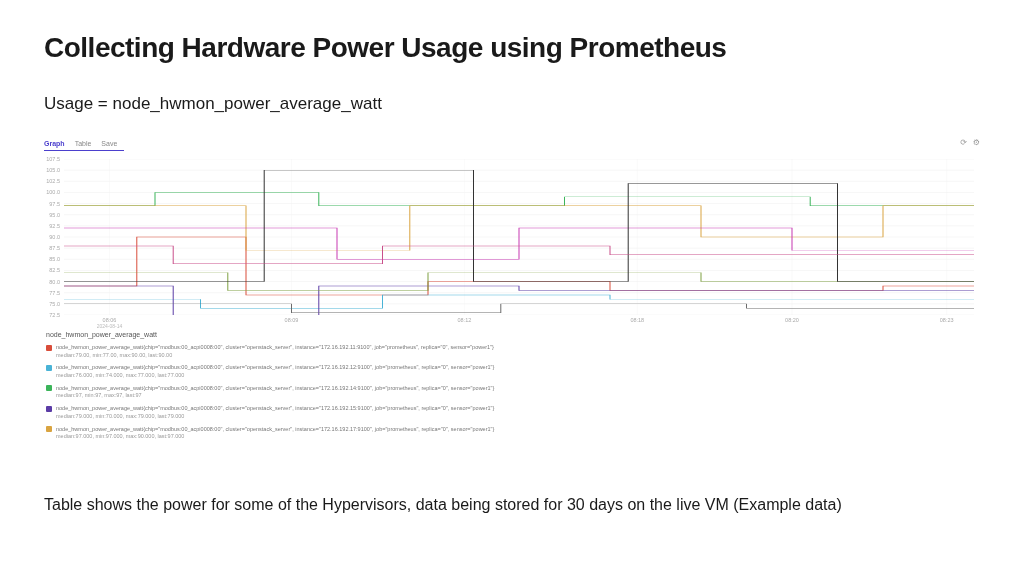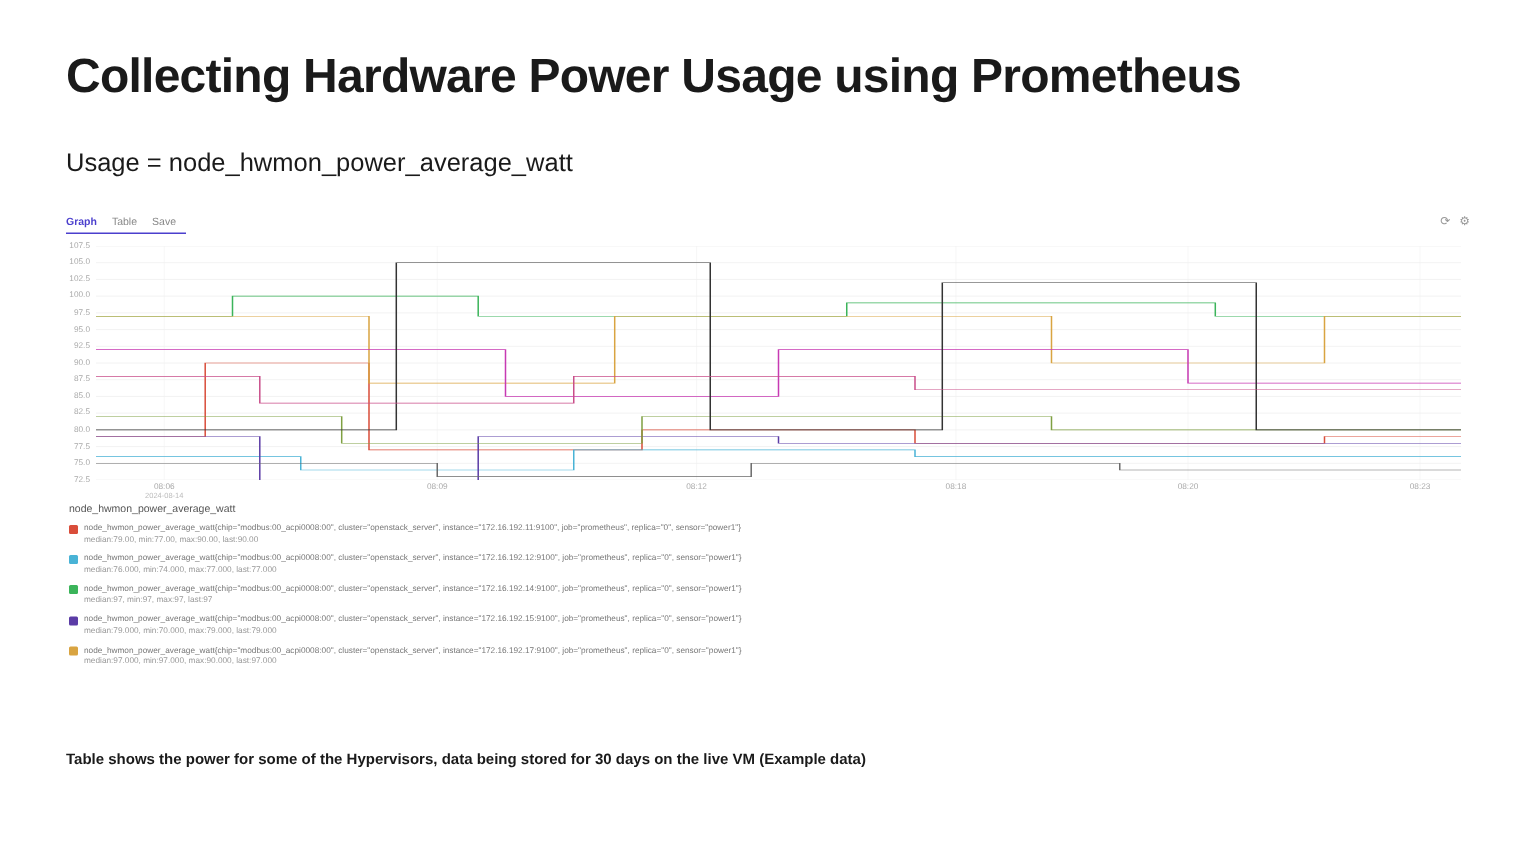--- a/index.html
+++ b/index.html
@@ -6,21 +6,21 @@
   body {
     width: 1024px;
     height: 576px;
     background: #fff;
     font-family: -apple-system, BlinkMacSystemFont, "Segoe UI", Arial, sans-serif;
     color: #1a1a1a;
     padding: 32px 44px 20px 44px;
     overflow: hidden;
   }
   h1 {
-    font-size: 32px;
+    font-size: 28px;
     font-weight: 700;
     margin-bottom: 30px;
     letter-spacing: -0.5px;
   }
   .query {
     font-size: 17px;
     font-weight: 400;
     margin-bottom: 24px;
   }
   .graph-panel {
@@ -101,23 +101,22 @@
     width: 6px;
     height: 6px;
     border-radius: 1px;
     flex: 0 0 6px;
     margin-top: 0.5px;
   }
   .legend-text { flex: 1; }
   .legend-line1 { color: #777; }
   .legend-line2 { color: #999; }
   .caption {
-    font-size: 10px;
+    font-size: 16px;
     margin-top: 18px;
-    font-weight: bold;
   }
   .series { fill: none; stroke-width: 1.1; }
 </style>
 </head>
 <body>
 
 <h1>Collecting Hardware Power Usage using Prometheus</h1>
 <div class="query">Usage = node_hwmon_power_average_watt</div>
 
 <div class="graph-panel">

